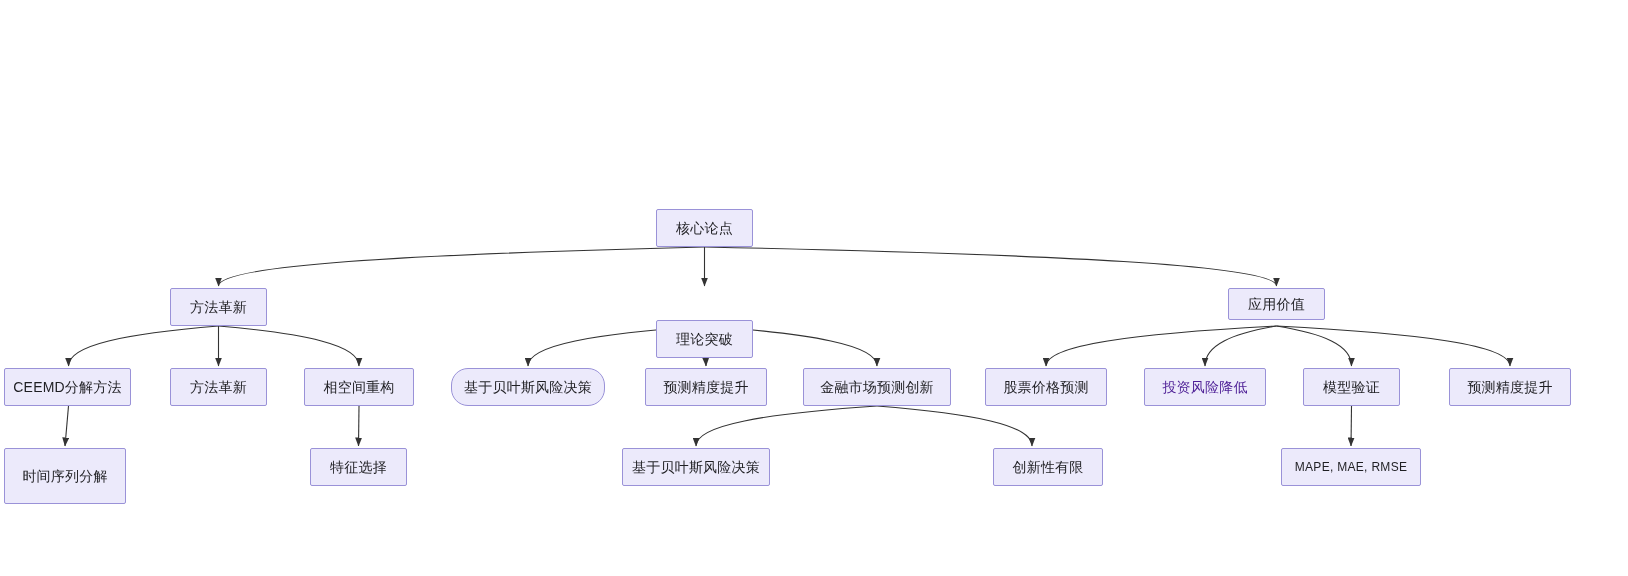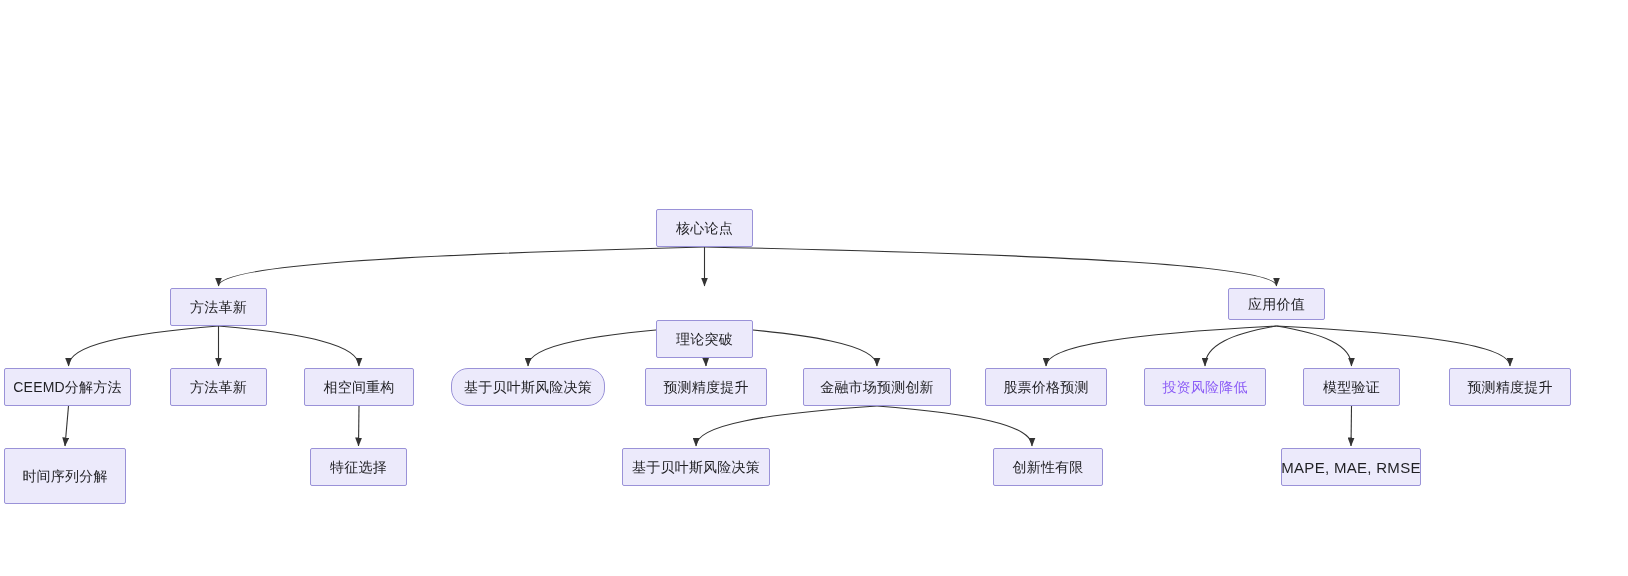--- a/index.html
+++ b/index.html
@@ -39,21 +39,21 @@
     font-size: 14px;
     line-height: 1;
     white-space: nowrap;
     letter-spacing: 0.2px;
   }
   .node-label {
     display: block;
     padding: 0 2px;
   }
   .node.latin .node-label {
-    font-size: 15px;
+    font-size: 12px;
     letter-spacing: 0.3px;
   }
 </style>
 </head>
 <body>
 
 <div id="canvas">
   <svg id="edge-layer" viewBox="0 0 1628 576" width="1628" height="576" xmlns="http://www.w3.org/2000/svg">
     <defs>
       <marker id="arrowhead" markerWidth="9" markerHeight="7" refX="8.5" refY="3.5" orient="auto" markerUnits="userSpaceOnUse">
@@ -108,21 +108,21 @@
       </div>
       <div class="node" style="left: 645px; top: 368px; width: 122px; height: 38px; background: rgb(236, 234, 251); border-color: rgb(154, 146, 216); color: rgb(31, 31, 35);">
         <span class="node-label">预测精度提升</span>
       </div>
       <div class="node" style="left: 803px; top: 368px; width: 148px; height: 38px; background: rgb(236, 234, 251); border-color: rgb(154, 146, 216); color: rgb(31, 31, 35);">
         <span class="node-label">金融市场预测创新</span>
       </div>
       <div class="node" style="left: 985px; top: 368px; width: 122px; height: 38px; background: rgb(236, 234, 251); border-color: rgb(154, 146, 216); color: rgb(31, 31, 35);">
         <span class="node-label">股票价格预测</span>
       </div>
-      <div class="node" style="left: 1144px; top: 368px; width: 122px; height: 38px; background: rgb(236, 234, 251); border-color: rgb(154, 146, 216); color: #8b5cf6;">
+      <div class="node" style="left: 1144px; top: 368px; width: 122px; height: 38px; background: rgb(236, 234, 251); border-color: rgb(154, 146, 216); color: #4c1d95;">
         <span class="node-label">投资风险降低</span>
       </div>
       <div class="node" style="left: 1303px; top: 368px; width: 97px; height: 38px; background: rgb(236, 234, 251); border-color: rgb(154, 146, 216); color: rgb(31, 31, 35);">
         <span class="node-label">模型验证</span>
       </div>
       <div class="node" style="left: 1449px; top: 368px; width: 122px; height: 38px; background: rgb(236, 234, 251); border-color: rgb(154, 146, 216); color: rgb(31, 31, 35);">
         <span class="node-label">预测精度提升</span>
       </div>
       <div class="node" style="left: 4px; top: 448px; width: 122px; height: 56px; background: rgb(236, 234, 251); border-color: rgb(154, 146, 216); color: rgb(31, 31, 35);">
         <span class="node-label">时间序列分解</span>

